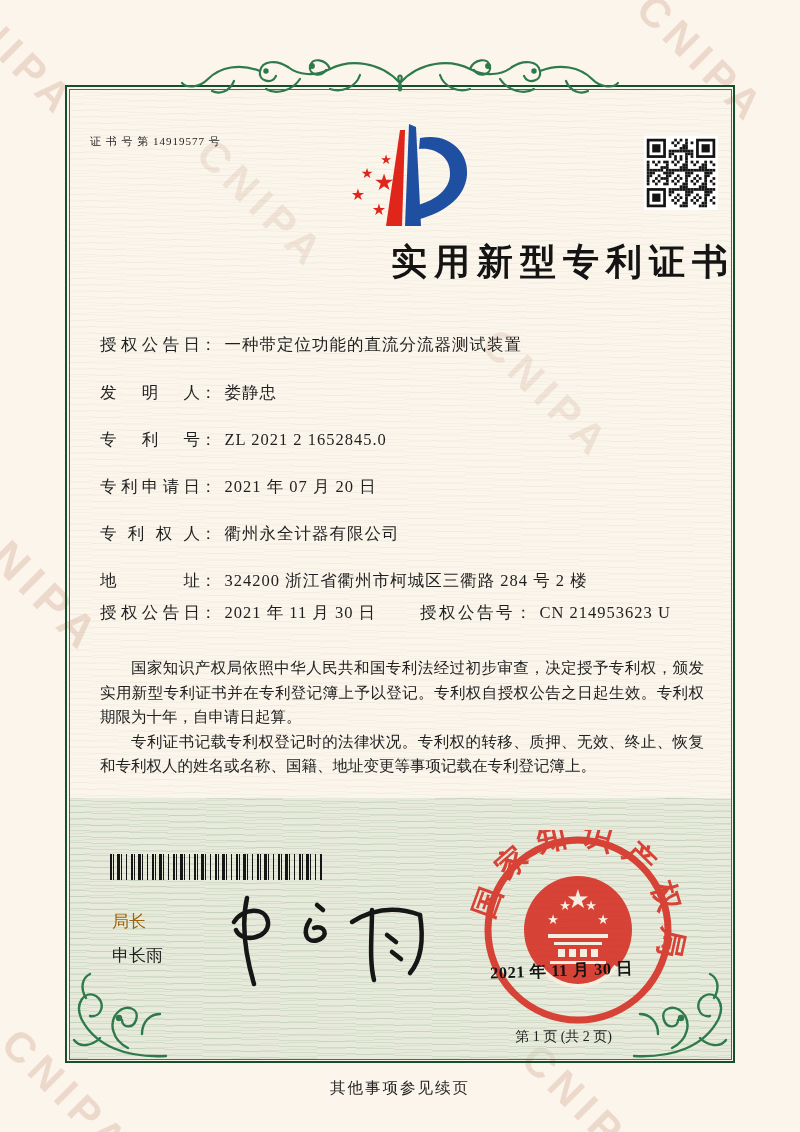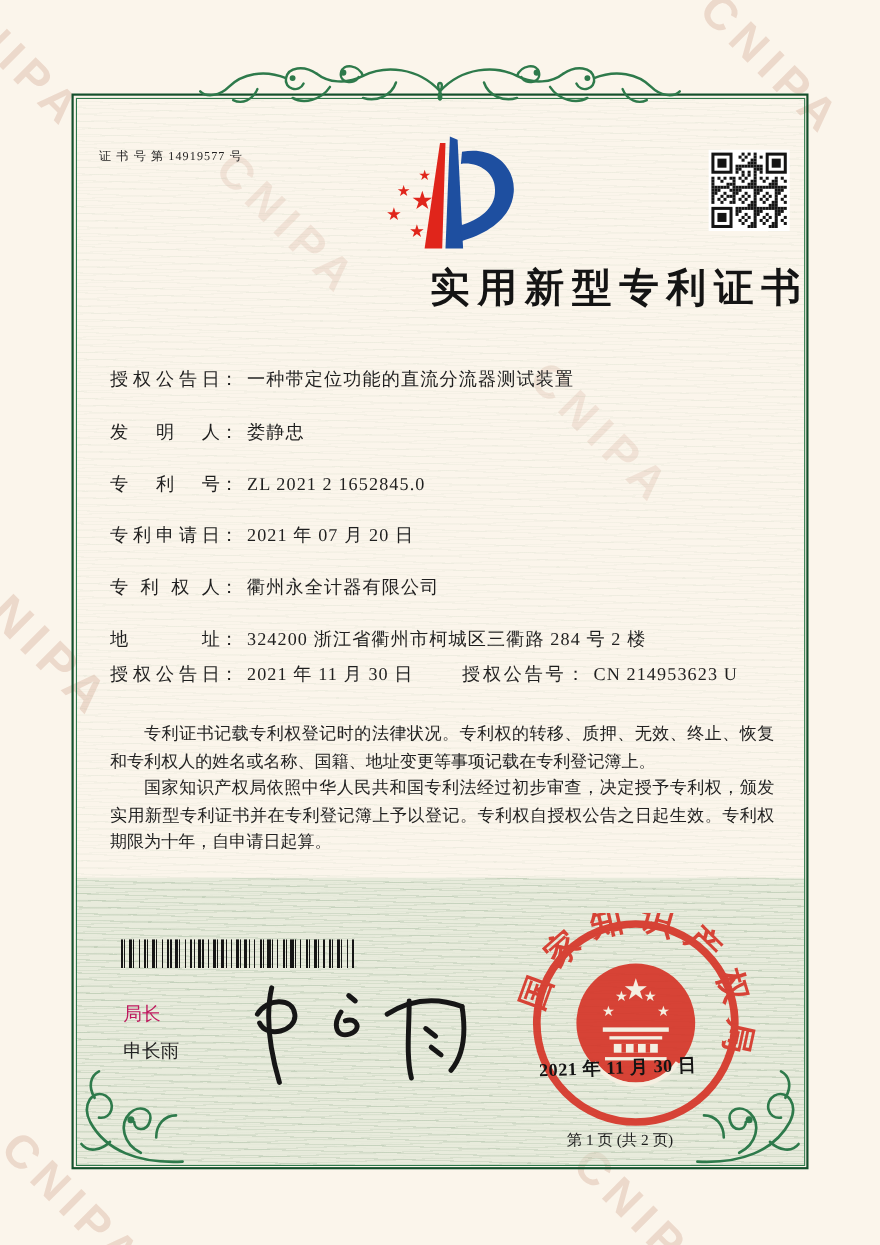--- a/index.html
+++ b/index.html
@@ -40,21 +40,21 @@
   .grant-right .glabel{letter-spacing:2.5px;}
   .body-text{position:absolute;left:100px;top:656px;width:604px;z-index:2;font-size:15.5px;
              line-height:24.5px;text-align:justify;color:#222;}
   .body-text p{margin:0;text-indent:2em;}
   .barcode{position:absolute;left:110px;top:854px;width:212px;height:26px;z-index:3;
     background:repeating-linear-gradient(90deg,
       #151515 0 2px,rgba(0,0,0,0) 2px 3px,#151515 3px 4px,rgba(0,0,0,0) 4px 7px,
       #151515 7px 10px,rgba(0,0,0,0) 10px 11px,#151515 11px 12px,rgba(0,0,0,0) 12px 16px,
       #151515 16px 17px,rgba(0,0,0,0) 17px 21px);}
   .sig-title{position:absolute;left:112px;top:910px;z-index:3;font-size:17px;
-             font-family:"Liberation Sans","DejaVu Sans",sans-serif;color:#be185d;}
+             font-family:"Liberation Sans","DejaVu Sans",sans-serif;color:#a16207;}
   .sig-name{position:absolute;left:112px;top:944px;z-index:3;font-size:17px;
             font-family:Liberation Serif, serif;color:#222;}
   .sig-script{position:absolute;left:222px;top:880px;z-index:3;}
   .seal{position:absolute;left:466px;top:830px;z-index:3;opacity:0.93;}
   .seal-date{position:absolute;left:490px;top:960px;z-index:4;font-size:16.5px;font-weight:bold;
              color:#141414;letter-spacing:0.5px;transform:rotate(-2deg);white-space:nowrap;}
   .page-num{position:absolute;left:65px;top:1028px;width:547px;z-index:2;text-align:right;font-size:14px;}
   .cont-note{position:absolute;left:65px;top:1078px;width:670px;z-index:2;text-align:center;
              font-size:15.5px;letter-spacing:2px;}
 </style>
@@ -381,22 +381,22 @@
     </div>
     <div class="row" style="top:602px;">
       <span class="flabel">授权公告日</span><span class="fcolon">：</span><span class="fvalue">2021 年 11 月 30 日</span>
       <span class="grant-right">
         <span class="glabel">授权公告号</span><span class="fcolon">：</span><span class="fvalue">CN 214953623 U</span>
       </span>
     </div>
   </div>
 
   <div class="body-text">
+    <p>国家知识产权局依照中华人民共和国专利法经过初步审查，决定授予专利权，颁发实用新型专利证书并在专利登记簿上予以登记。专利权自授权公告之日起生效。专利权期限为十年，自申请日起算。</p>
     <p>专利证书记载专利权登记时的法律状况。专利权的转移、质押、无效、终止、恢复和专利权人的姓名或名称、国籍、地址变更等事项记载在专利登记簿上。</p>
-    <p>国家知识产权局依照中华人民共和国专利法经过初步审查，决定授予专利权，颁发实用新型专利证书并在专利登记簿上予以登记。专利权自授权公告之日起生效。专利权期限为十年，自申请日起算。</p>
   </div>
 
   <div class="barcode"></div>
 
   <div class="sig-title">局长</div>
   <div class="sig-name">申长雨</div>
   <svg class="sig-script" width="215" height="110" viewBox="0 0 215 110">
     <g stroke="#161616" fill="none" stroke-width="4.5" stroke-linecap="round" stroke-linejoin="round">
       <path d="M25,18 C20,40 22,70 32,104"></path>
       <path d="M12,42 C20,28 44,26 46,42 C48,58 20,64 14,50"></path>
@@ -433,14 +433,15 @@
       <rect x="99" y="119" width="4" height="8" fill="#d6372a"></rect>
       <rect x="110" y="119" width="4" height="8" fill="#d6372a"></rect>
       <rect x="121" y="119" width="4" height="8" fill="#d6372a"></rect>
       <rect x="84" y="131" width="56" height="3" fill="#f6f0e2"></rect>
       <path d="M74,136 A 46,46 0 0 0 150,136" fill="none" stroke="#f6f0e2" stroke-width="4"></path>
     </g>
   </svg>
   <div class="seal-date">2021 年 11 月 30 日</div>
 
   <div class="page-num">第 1 页 (共 2 页)</div>
+  <div class="cont-note">其他事项参见续页</div>
 
 </div>
 
 </body></html>

